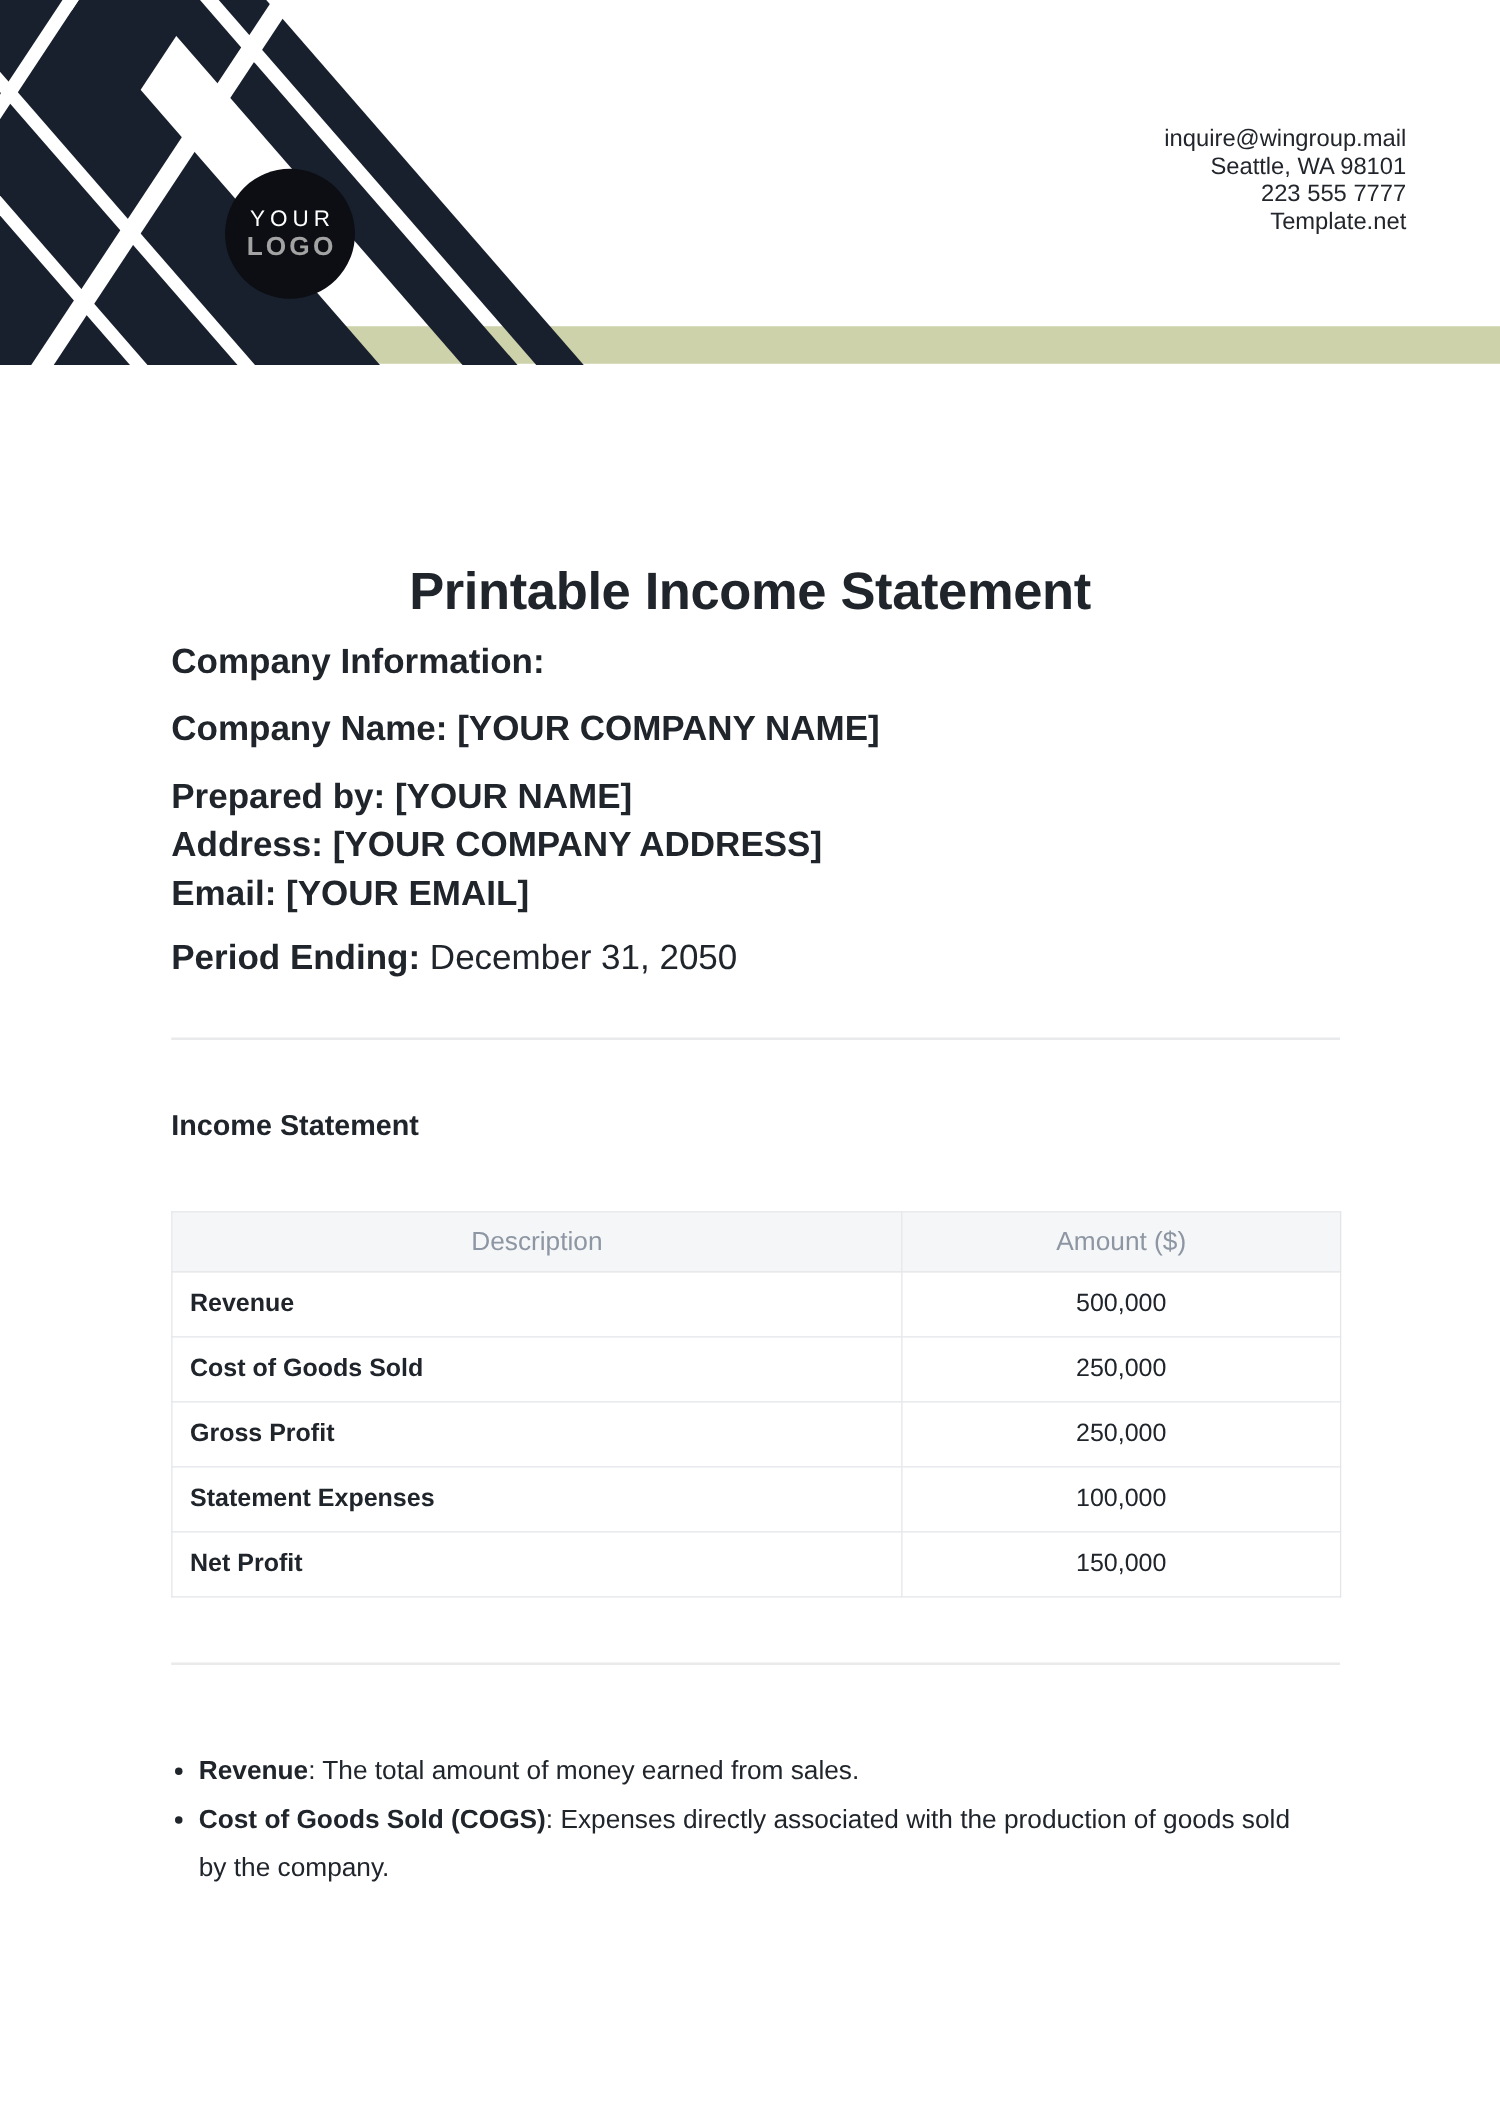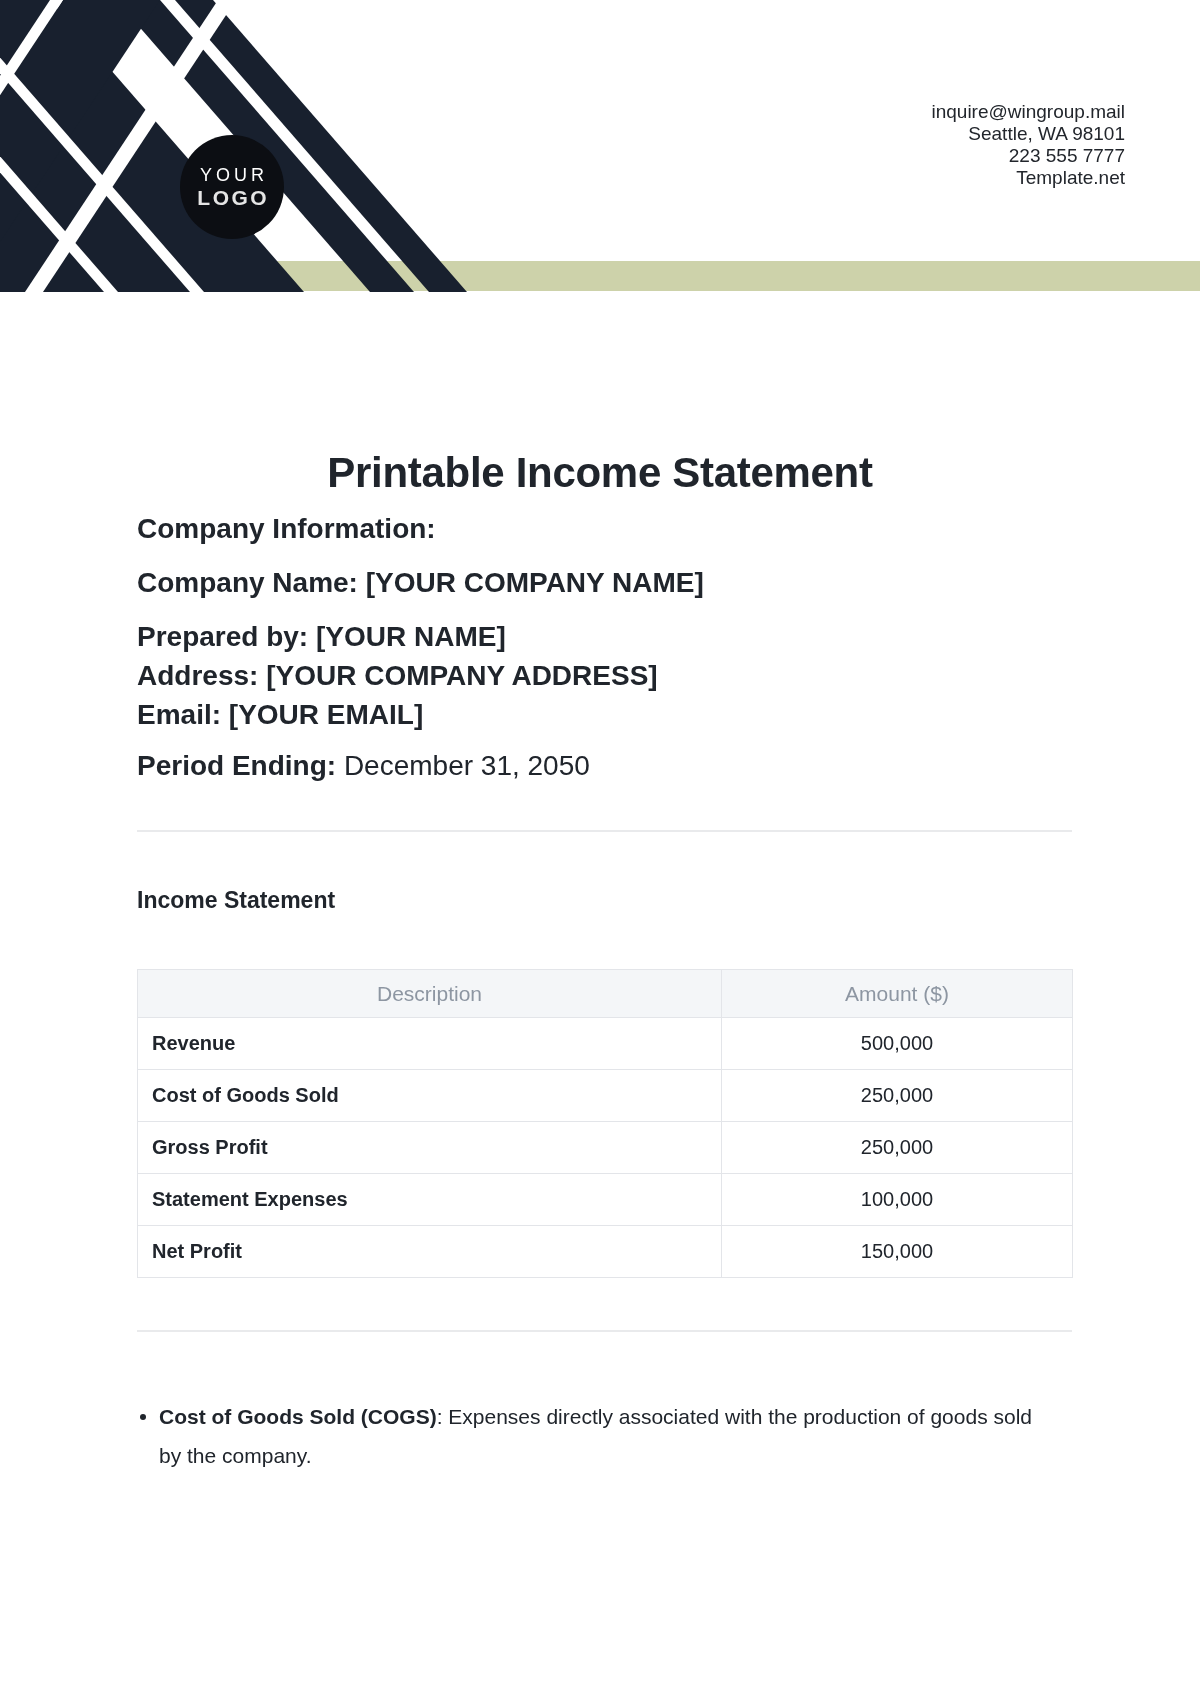--- a/index.html
+++ b/index.html
@@ -21,21 +21,21 @@
   
   .header-art{position:absolute;top:0;left:0;width:1200px;height:292px;display:block;}
   .header-art .navy{fill:var(--navy);}
   .header-art .white{fill:var(--white);}
   .header-art .olive{fill:var(--olive);}
 
   
   .logo{position:absolute;left:180px;top:135px;width:104px;height:104px;border-radius:50%;
         background:var(--logo_bg);display:flex;flex-direction:column;align-items:center;justify-content:center;}
   .logo .logo-top{color:#fff;font-size:18px;letter-spacing:4px;font-weight:400;line-height:21px;text-indent:4px;}
-  .logo .logo-bottom{color:#e5e5e5;font-size:21px;letter-spacing:2.5px;font-weight:700;line-height:24px;text-indent:2.5px;}
+  .logo .logo-bottom{color:#a3a3a3;font-size:21px;letter-spacing:2.5px;font-weight:700;line-height:24px;text-indent:2.5px;}
 
   
   .contact{position:absolute;top:101px;right:75px;text-align:right;font-size:19px;line-height:22px;color:#22262c;}
 
   
   .doc-title{position:absolute;top:403px;left:0;width:100%;text-align:center;
              font-size:42px;line-height:44px;font-weight:700;letter-spacing:-0.3px;color:var(--text);margin-top:48px;}
 
   
   .company{position:absolute;left:137px;top:515px;width:935px;font-size:28px;line-height:28px;}
@@ -164,18 +164,21 @@
         <td class="amt">150,000</td>
       </tr>
     </tbody>
   </table>
 
   <div class="divider d2"></div>
 
   <div class="additional">
     <ul>
       <li>
+        <span class="dot"></span><span class="term">Revenue</span><span>: The total amount of money earned from sales.</span>
+      </li>
+      <li>
         <span class="dot"></span><span class="term">Cost of Goods Sold (COGS)</span><span>: Expenses directly associated with the production of goods sold by the company.</span>
       </li>
     </ul>
   </div>
 
 </div>
 
 </body></html>

